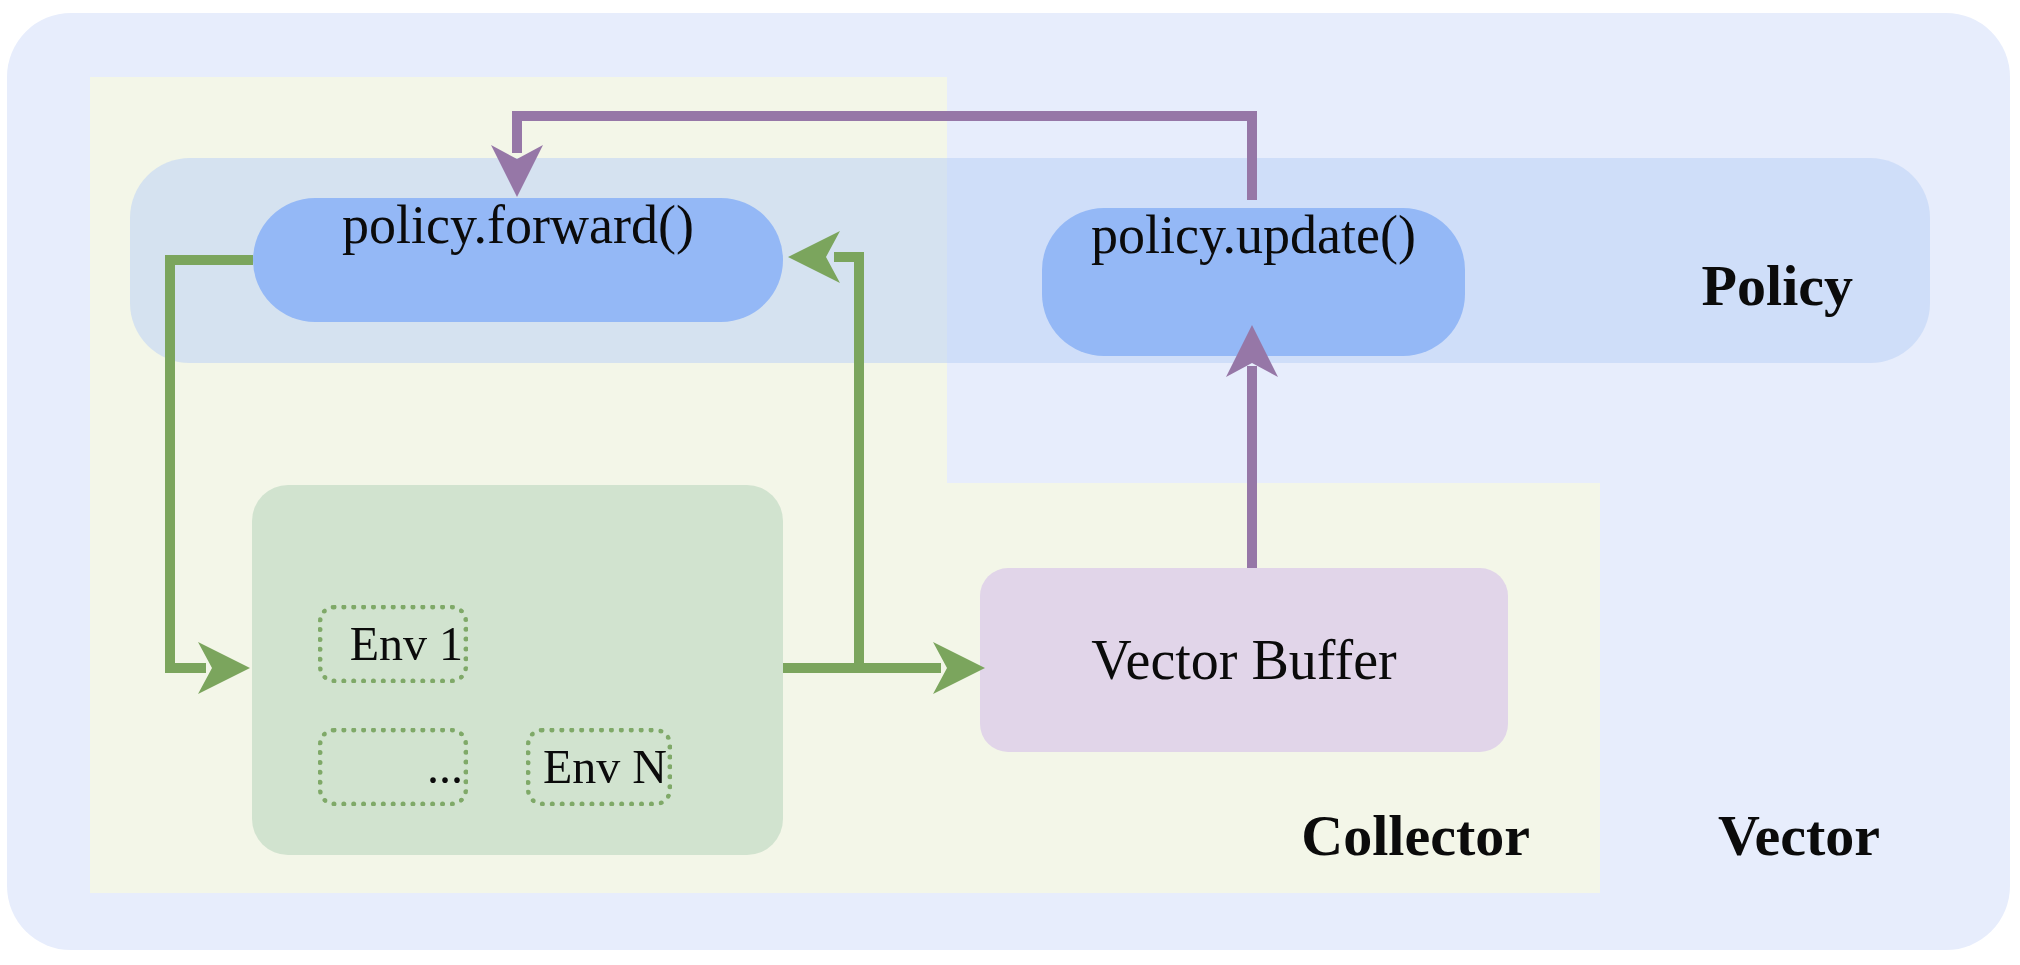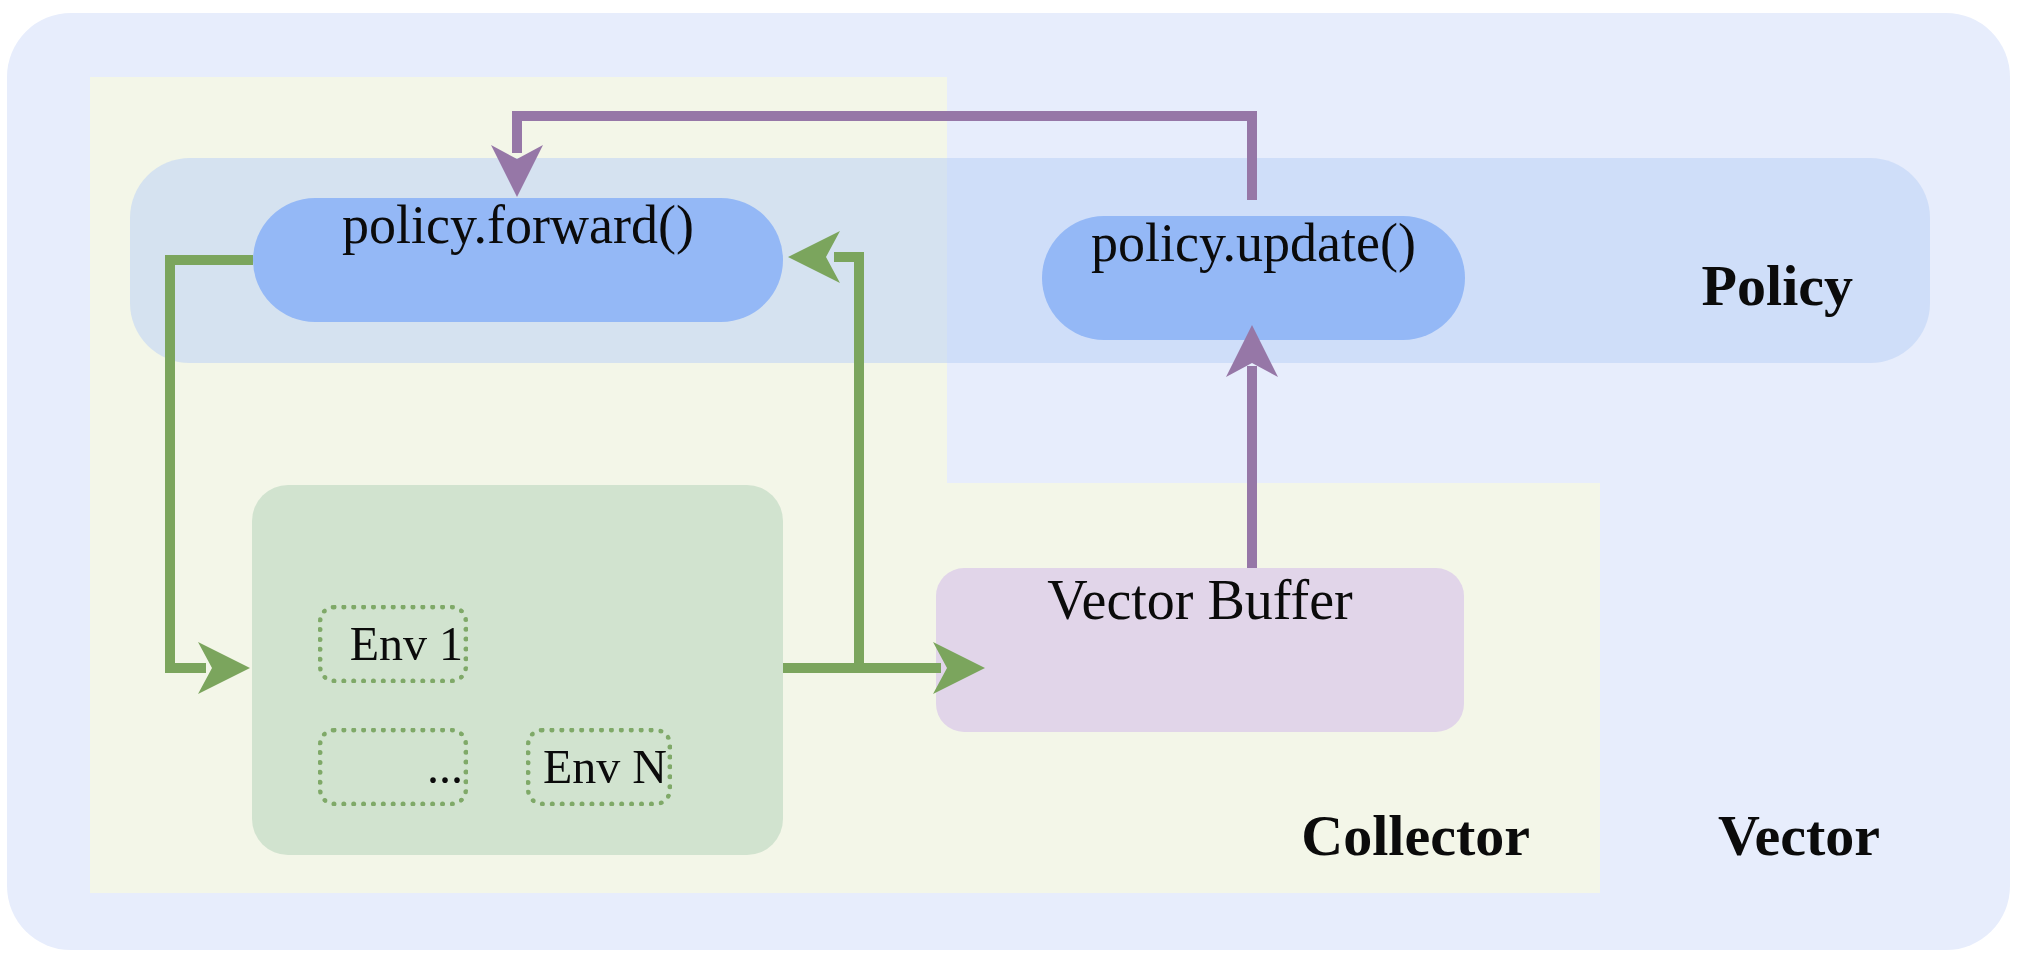--- a/index.html
+++ b/index.html
@@ -28,44 +28,44 @@
     left:130px;top:158px;width:1800px;height:205px;
     background:rgba(187,210,245,0.55);
     border-radius:60px;
   }
   .pill{
     background:#94b8f6;border-radius:62px;
     display:flex;justify-content:center;
     font-size:54px;line-height:1;
   }
   .pill-forward{left:253px;top:198px;width:530px;height:124px;}
-  .pill-update{left:1042px;top:216px;width:423px;height:124px;}
+  .pill-update{left:1042px;top:208px;width:423px;height:148px;}
   .vector-env-box{
     left:252px;top:485px;width:531px;height:370px;
     background:#d1e3cf;border-radius:36px;
   }
   .vector-env-title{
     left:252px;top:500px;width:531px;height:66px;
     display:flex;align-items:center;justify-content:center;
     font-size:58px;
   }
   .env-cell{
     border:5px dotted #7fa968;border-radius:16px;
     display:flex;align-items:center;justify-content:flex-end;
     font-size:48px;line-height:1;
     box-sizing:border-box;
   }
   .env-1{left:318px;top:605px;width:150px;height:78px;}
   .env-2{left:498px;top:605px;width:146px;height:78px;}
   .env-dots{left:318px;top:728px;width:150px;height:78px;}
   .env-n{left:526px;top:728px;width:146px;height:78px;}
   .vector-buffer-box{
-    left:936px;top:568px;width:528px;height:164px;
+    left:980px;top:568px;width:528px;height:184px;
     background:#e1d5e9;border-radius:28px;
-    display:flex;justify-content:center;
+    display:flex;align-items:center;justify-content:center;
     font-size:56px;
   }
   .region-label{
     font-weight:bold;font-size:58px;line-height:1;
     display:flex;align-items:center;
   }
   .label-policy{left:1603px;top:255px;width:250px;height:62px;justify-content:flex-end;}
   .label-collector{left:1230px;top:806px;width:300px;height:60px;justify-content:flex-end;}
   .label-trainer{left:1590px;top:806px;width:290px;height:60px;justify-content:flex-end;}
   .arrow-layer{left:0;top:0;width:2020px;height:965px;pointer-events:none;}

